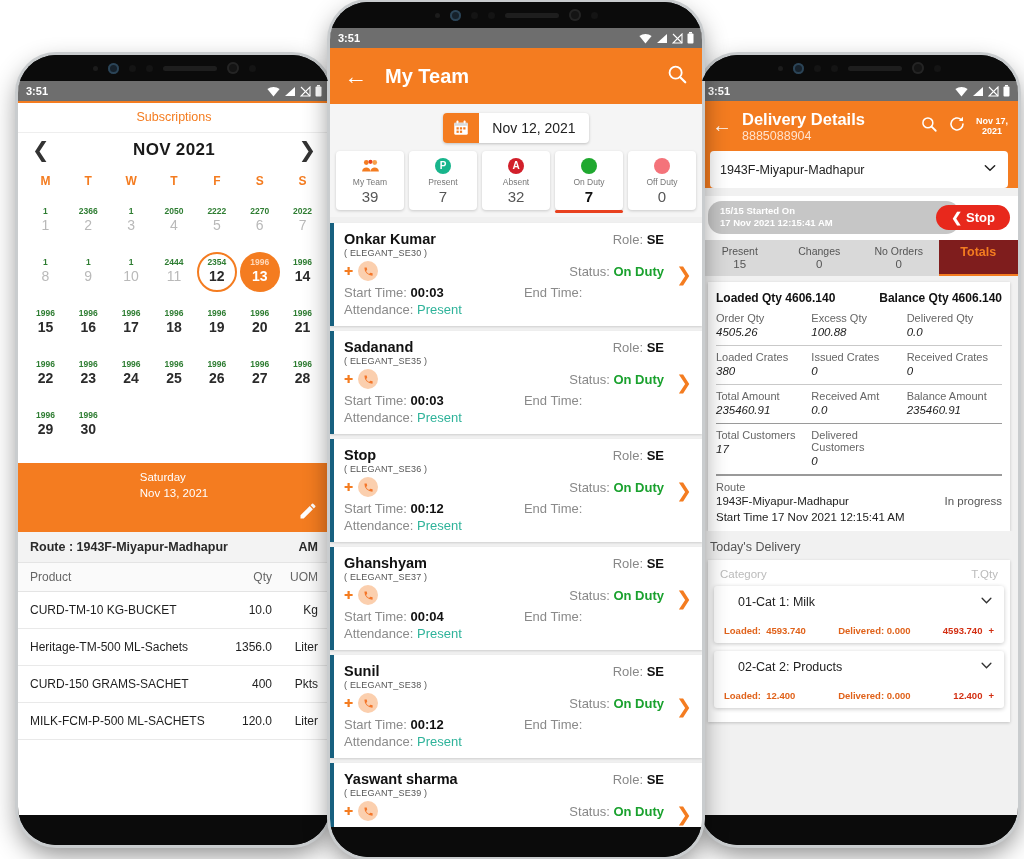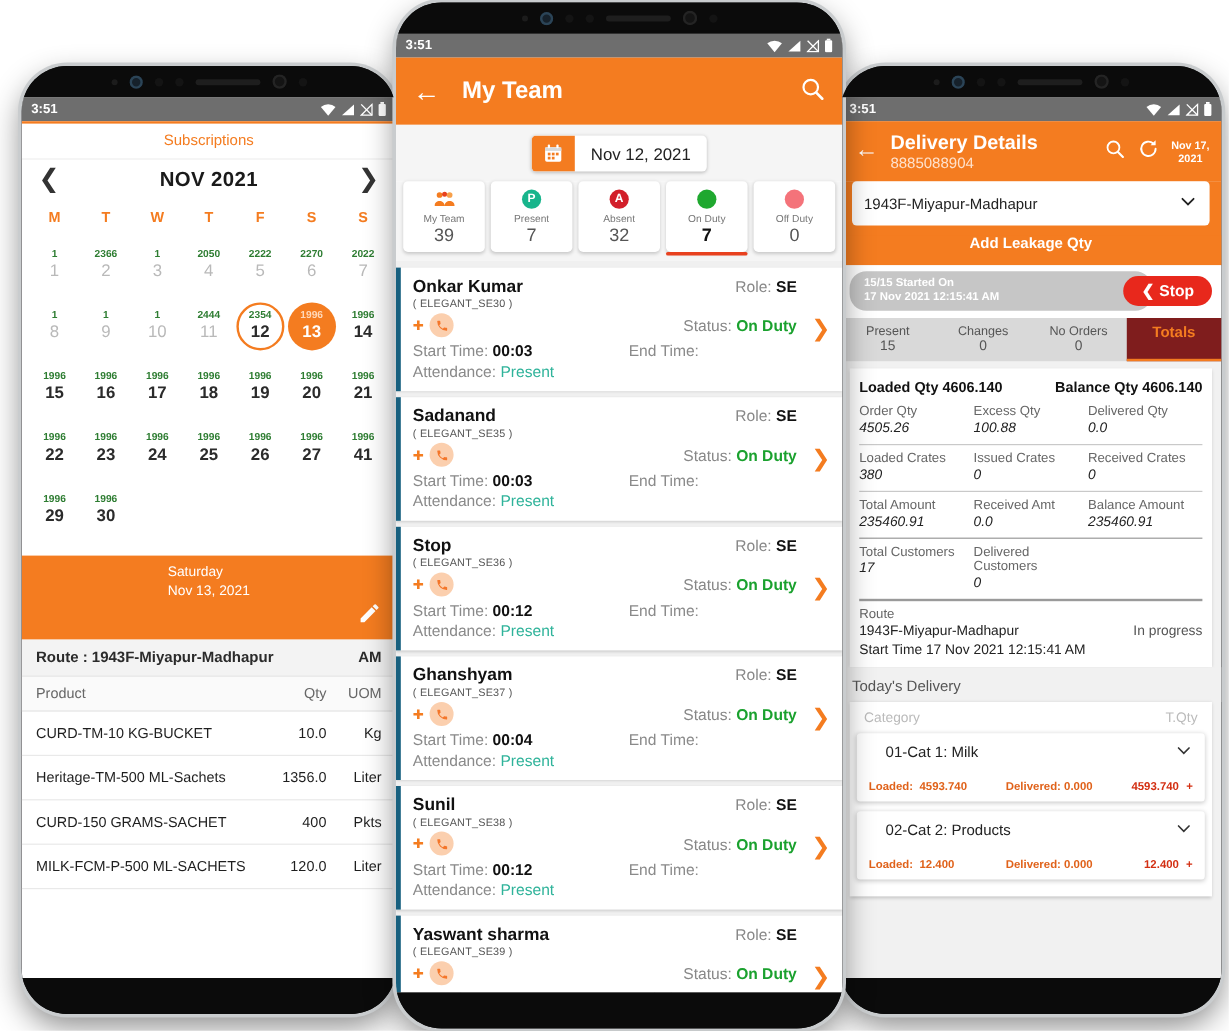--- a/index.html
+++ b/index.html
@@ -378,21 +378,21 @@
           </div>
           <div class="cell ">
             <div class="inner">
               <div class="v">1996</div>
               <div class="d">27</div>
             </div>
           </div>
           <div class="cell ">
             <div class="inner">
               <div class="v">1996</div>
-              <div class="d">41</div>
+              <div class="d">28</div>
             </div>
           </div>
           <div class="cell ">
             <div class="inner">
               <div class="v">1996</div>
               <div class="d">29</div>
             </div>
           </div>
           <div class="cell ">
             <div class="inner">
@@ -749,21 +749,20 @@
 
       <div style="background:#f47c20;">
         <div class="sel">
           <span>1943F-Miyapur-Madhapur</span>
           <span class="cv">
             <svg width="16" height="16" viewBox="0 0 24 24">
                 <path d="M5 8.5 12 15.5 19 8.5" fill="none" stroke="#222" stroke-width="2.2" stroke-linecap="round"></path>
               </svg>
           </span>
         </div>
-        <div class="leak">Add Leakage Qty</div>
       </div>
 
       <div class="startbar">
         <div class="startpill">
           <div>15/15 Started On</div>
           <div>17 Nov 2021 12:15:41 AM</div>
         </div>
         <div class="stopbtn">
           <span>❮</span>
           <span>Stop</span>

